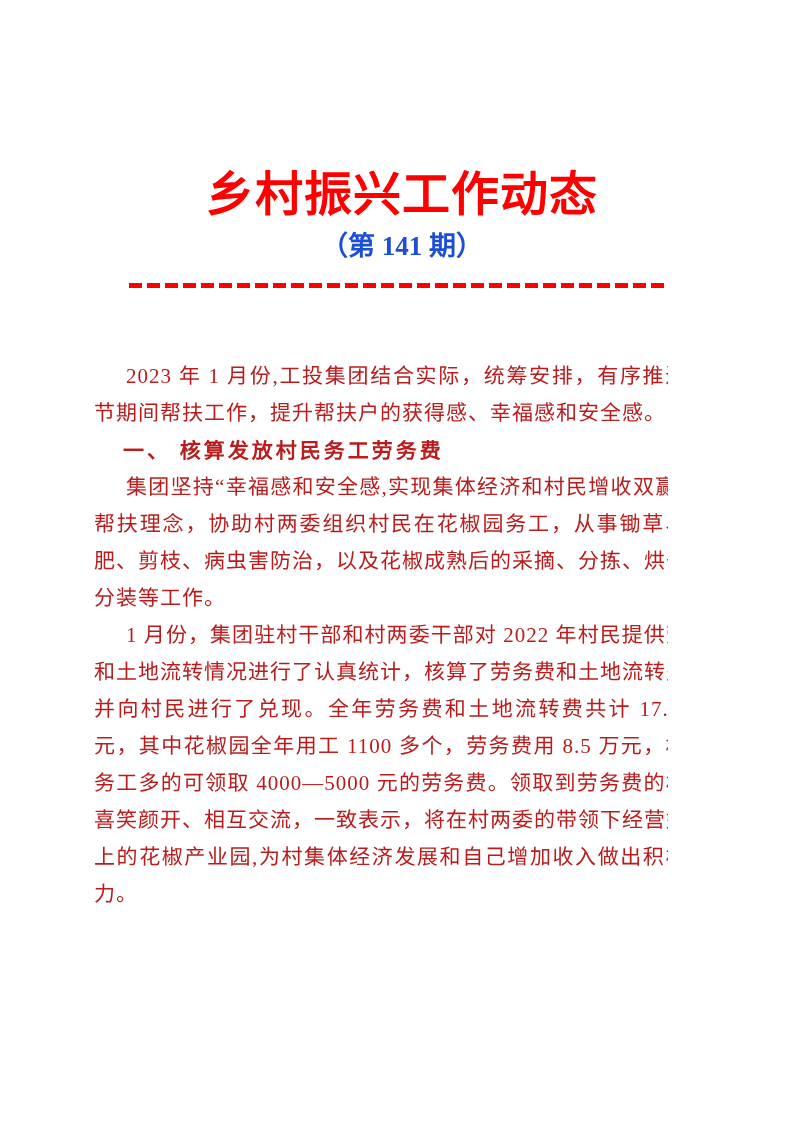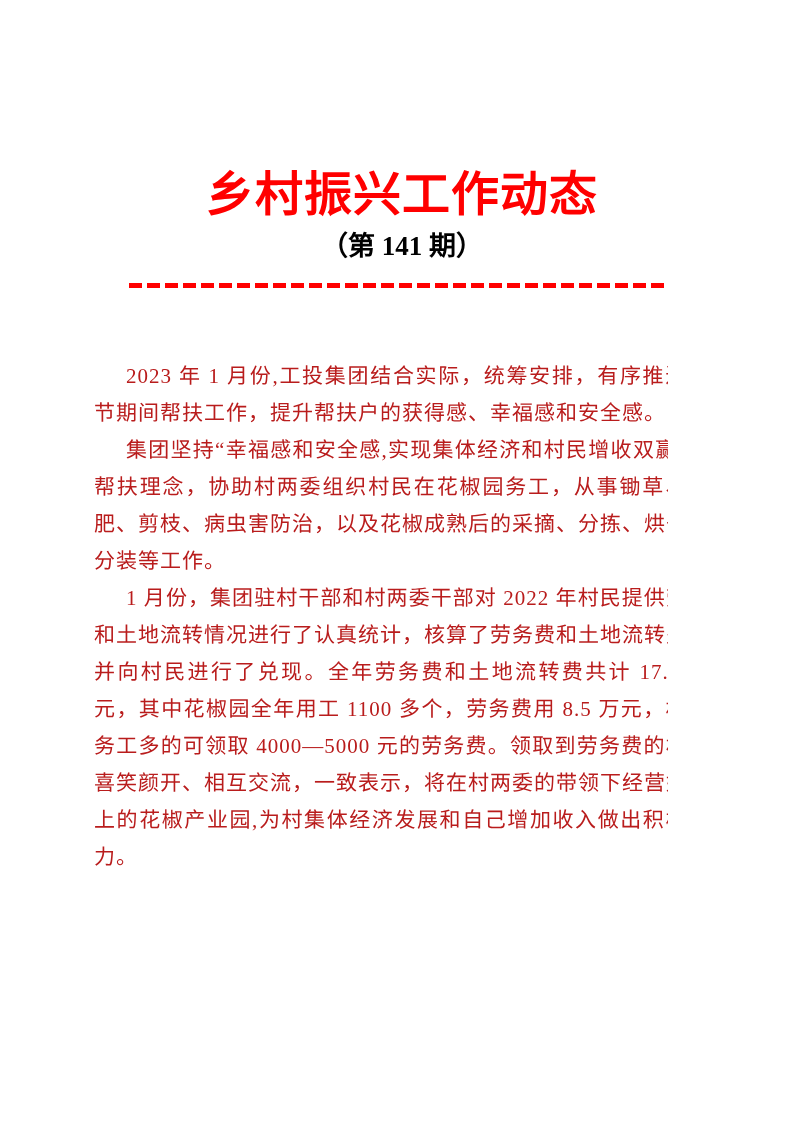--- a/index.html
+++ b/index.html
@@ -31,21 +31,21 @@
     letter-spacing: 1px;
     white-space: nowrap;
   }
   .doc-issue {
     margin-top: 6px;
     text-align: center;
     font-family: "Liberation Serif", "DejaVu Serif", serif;
     font-weight: bold;
     font-size: 27px;
     line-height: 32px;
-    color: #000000;
+    color: #1d4ed8;
   }
   .divider {
     width: 547px;
     height: 5px;
     margin: 21px auto 0 auto;
     background: repeating-linear-gradient(
       to right,
       #ff0000 0px, #ff0000 13px,
       transparent 13px, transparent 18px
     );
@@ -79,18 +79,19 @@
   <div class="content">
 
     <h1 class="doc-title">乡村振兴工作动态</h1>
 
     <div class="doc-issue">（第 141 期）</div>
 
     <div class="divider"></div>
 
     <div class="body-text">
       <p class="para">2023 年 1 月份,工投集团结合实际，统筹安排，有序推进双节期间帮扶工作，提升帮扶户的获得感、幸福感和安全感。</p>
+      <p class="heading">一、 核算发放村民务工劳务费</p>
       <p class="para">集团坚持“幸福感和安全感,实现集体经济和村民增收双赢”的帮扶理念，协助村两委组织村民在花椒园务工，从事锄草、施肥、剪枝、病虫害防治，以及花椒成熟后的采摘、分拣、烘干、分装等工作。</p>
       <p class="para">1 月份，集团驻村干部和村两委干部对 2022 年村民提供劳务和土地流转情况进行了认真统计，核算了劳务费和土地流转费，并向村民进行了兑现。全年劳务费和土地流转费共计 17.7 万元，其中花椒园全年用工 1100 多个，劳务费用 8.5 万元，村民务工多的可领取 4000—5000 元的劳务费。领取到劳务费的村民喜笑颜开、相互交流，一致表示，将在村两委的带领下经营好村上的花椒产业园,为村集体经济发展和自己增加收入做出积极努力。</p>
     </div>
 
   </div>
 </div>
 
 </body></html>

